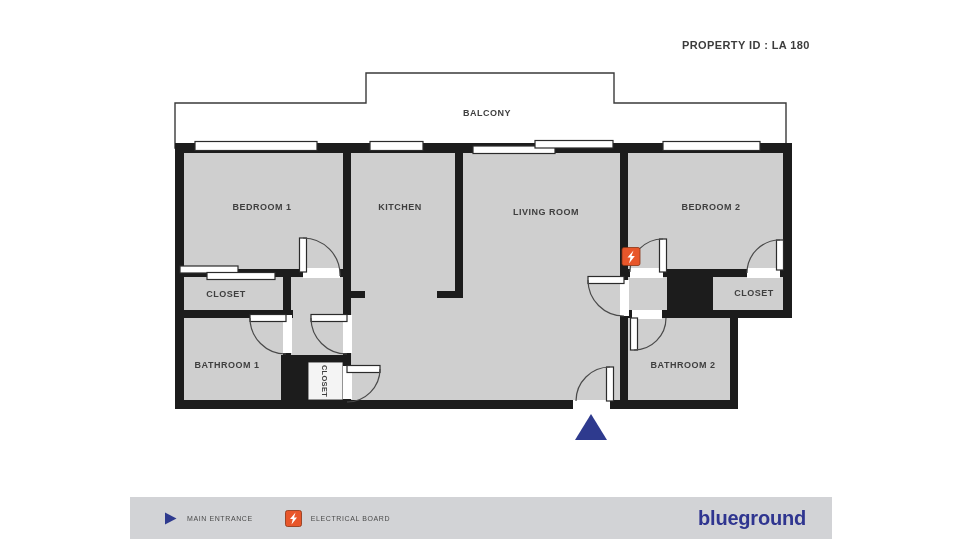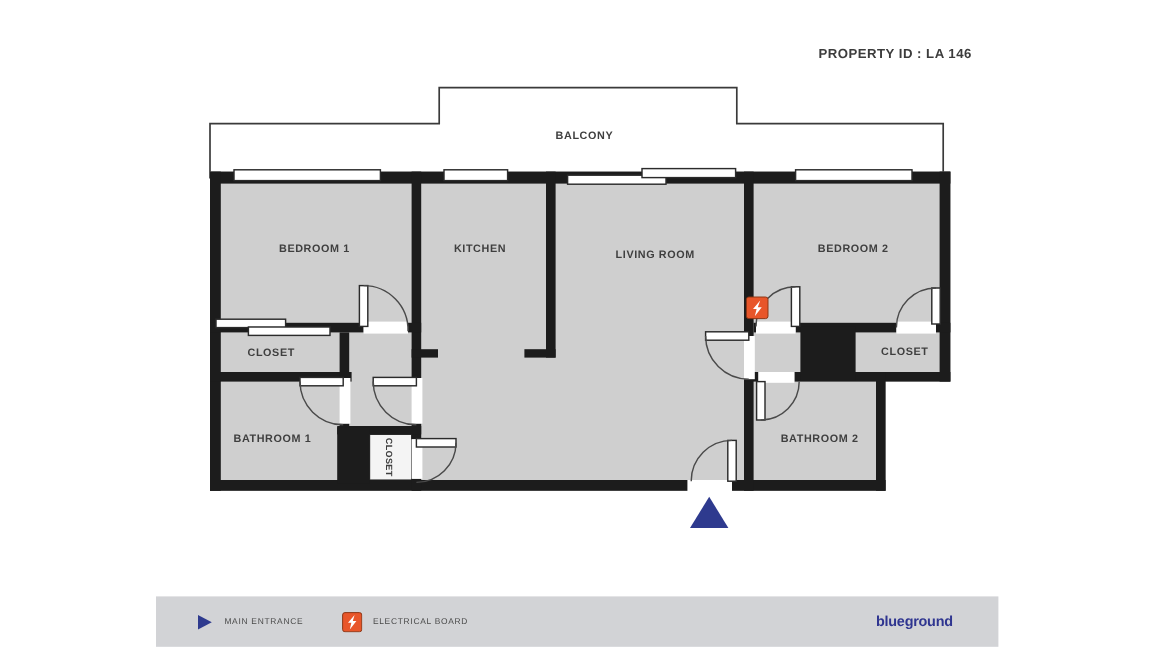--- a/index.html
+++ b/index.html
@@ -15,29 +15,29 @@
   .arc path{fill:none;stroke:#4a4a4a;stroke-width:1.2;}
   .thin{fill:#ffffff;stroke:#3a3a3a;stroke-width:1.4;}
   .room-label{font-family:"Liberation Sans",sans-serif;font-size:9px;font-weight:700;
               fill:#3f3f3f;letter-spacing:.5px;text-anchor:middle;}
   .room-label.small{font-size:7.5px;letter-spacing:.3px;}
   .legend{position:absolute;left:130px;top:497px;width:702px;height:42px;background:#d2d3d6;
           display:flex;align-items:center;padding-left:33px;box-sizing:border-box;}
   .legend-item{display:flex;align-items:center;gap:9px;}
   .legend-item + .legend-item{margin-left:32px;}
   .legend-label{font-size:7px;letter-spacing:.6px;color:#4a4a4a;white-space:nowrap;}
-  .logo{margin-left:auto;margin-right:38px;font-size:12px;font-weight:700;color:#2f3590;
+  .logo{margin-left:auto;margin-right:26px;font-size:20px;font-weight:700;color:#2f3590;
         letter-spacing:-.2px;}
 </style>
 </head>
 <body>
 
 <div class="canvas">
 
-  <div class="property-id">PROPERTY ID : LA 146</div>
+  <div class="property-id">PROPERTY ID : LA 180</div>
 
   <svg class="plan" width="960" height="540" viewBox="0 0 960 540">
 
     <path class="thin" d="M175,148 L175,103 L366,103 L366,73 L614,73 L614,103 L786,103 L786,148 Z"></path>
 
     <path class="floor" d="M175,143 H792 V318 H738 V409 H175 Z"></path>
 
     <rect x="308" y="362" width="35" height="38" fill="#f4f4f4" stroke="#333" stroke-width="1"></rect>
 
     <g class="wall">

